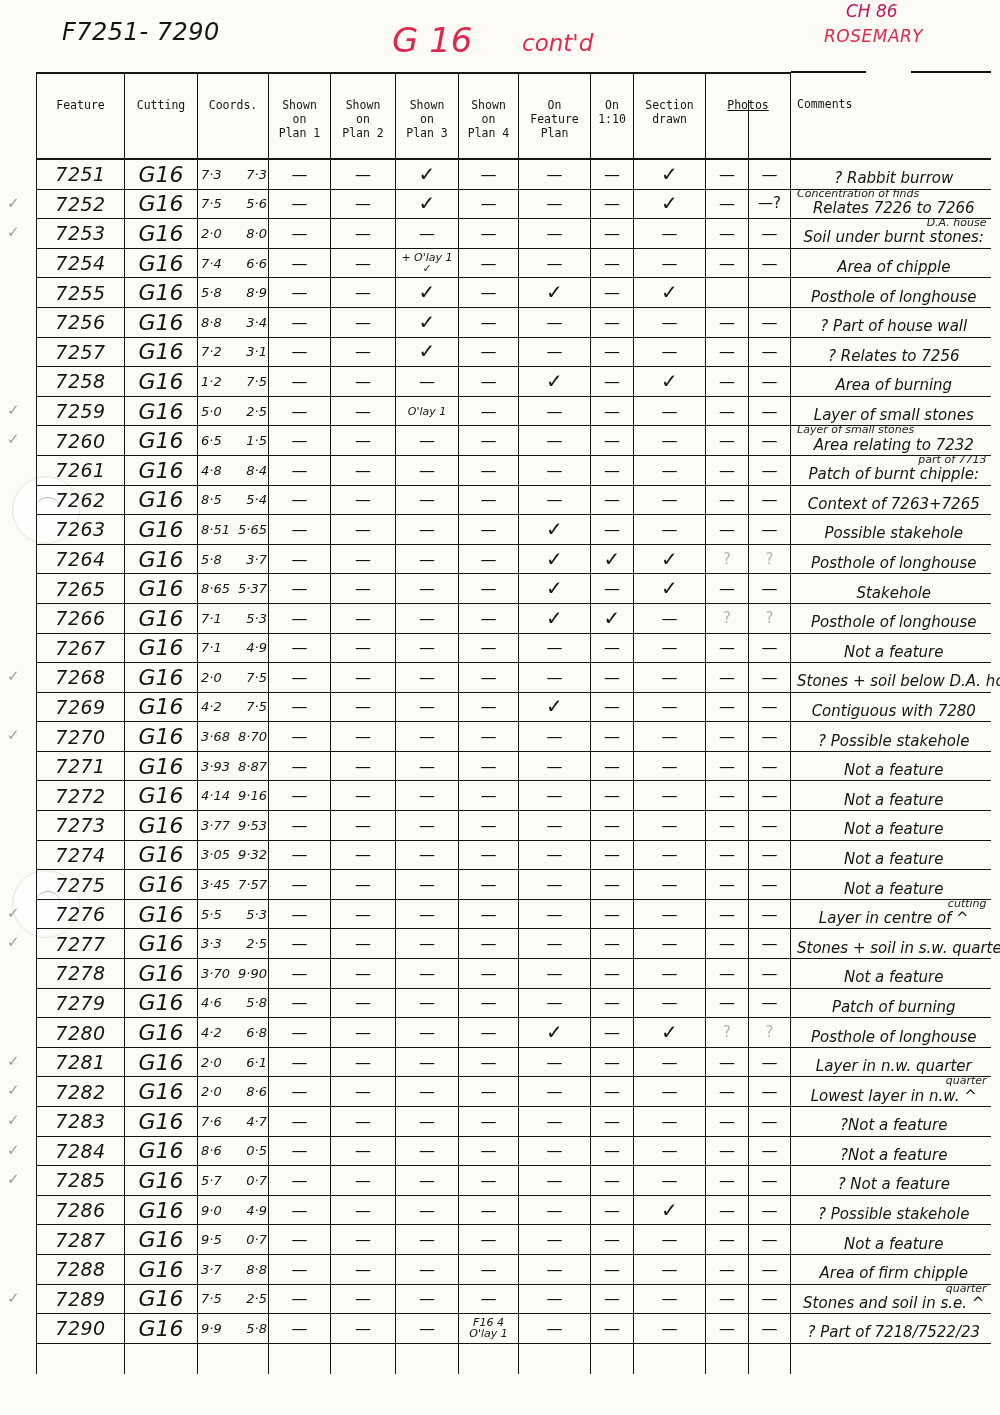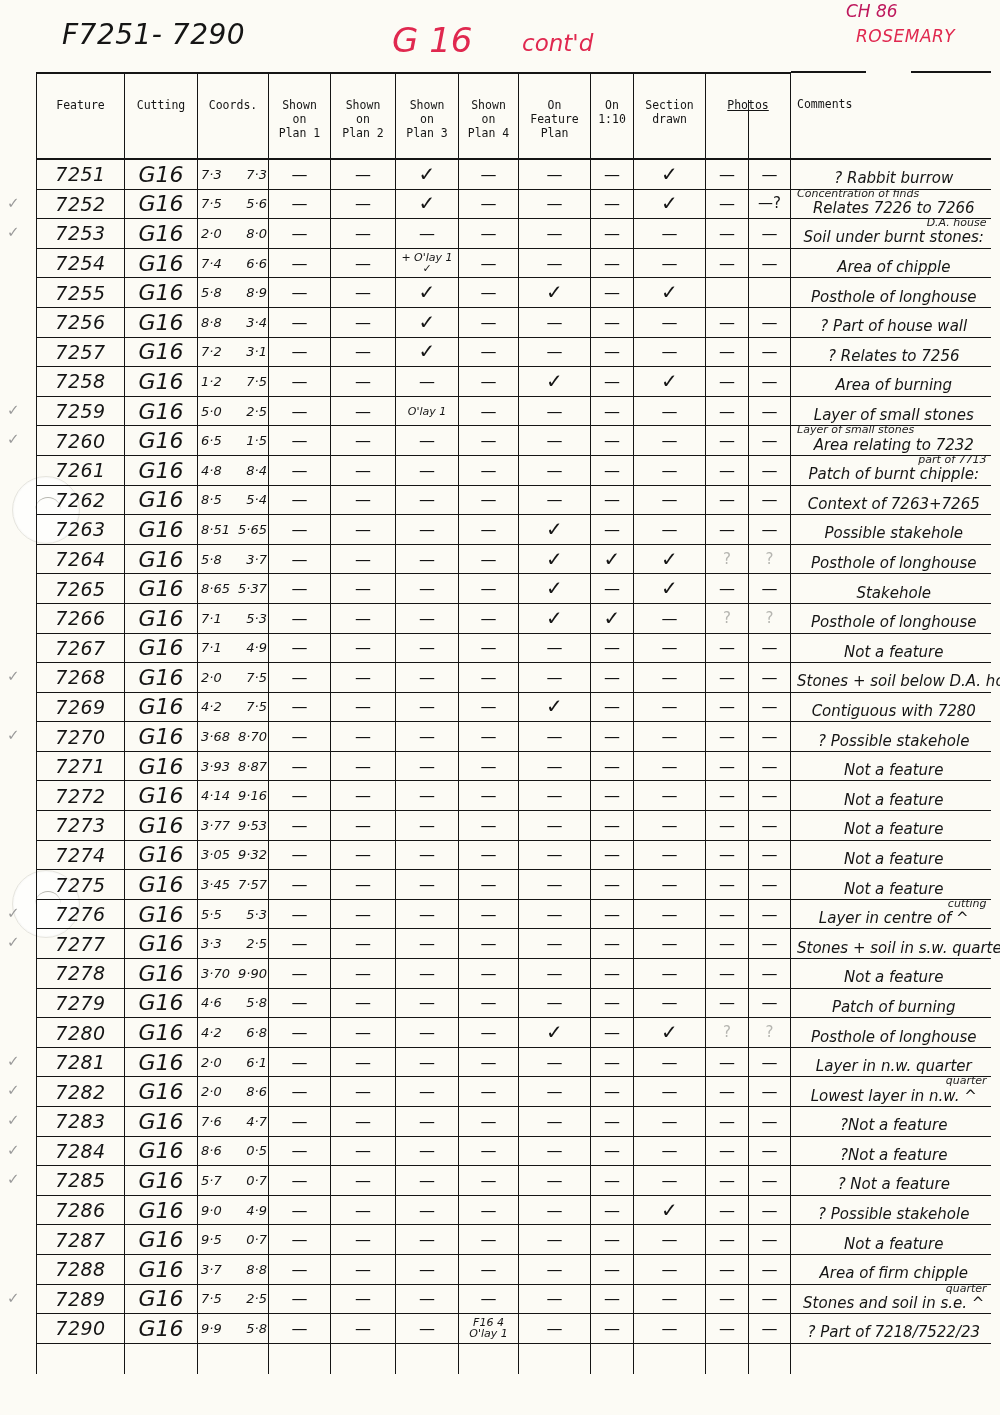--- a/index.html
+++ b/index.html
@@ -2,25 +2,25 @@
 <html><head>
 <meta charset="utf-8">
 <style>
   html, body { margin:0; padding:0; }
   body {
     width:1000px; height:1415px; position:relative; overflow:hidden;
     background:#fcfbf5; color:#151515;
     font-family:"DejaVu Sans", sans-serif;
   }
   .hand { font-family:"DejaVu Sans", sans-serif; font-style:italic; }
-  .top-range { position:absolute; left:62px; top:18px; font-size:28px; letter-spacing:0.5px; }
+  .top-range { position:absolute; left:62px; top:18px; font-size:24px; letter-spacing:0.5px; }
   .top-cutting { position:absolute; left:392px; top:20px; font-size:34px; color:#e0284f; font-weight:400; }
   .top-contd { position:absolute; left:522px; top:30px; font-size:23px; color:#e0284f; }
   .top-site { position:absolute; left:846px; top:1px; font-size:17px; color:#be185d; }
-  .top-recorder { position:absolute; left:856px; top:26px; font-size:17px; color:#e0284f; letter-spacing:0.5px;font-style:italic; }
+  .top-recorder { position:absolute; left:824px; top:26px; font-size:17px; color:#e0284f; letter-spacing:0.5px;font-style:italic; }
 
   .punch {
     position:absolute; width:66px; height:66px; border-radius:50%;
     border:1px solid #e6e5de; background:#fefefc; box-shadow:0 0 2px #eee inset;
   }
   .punch::after {
     content:""; position:absolute; left:22px; top:20px; width:26px; height:26px;
     border-radius:50%; border-top:1.5px solid #b7b7b0;
   }
 

